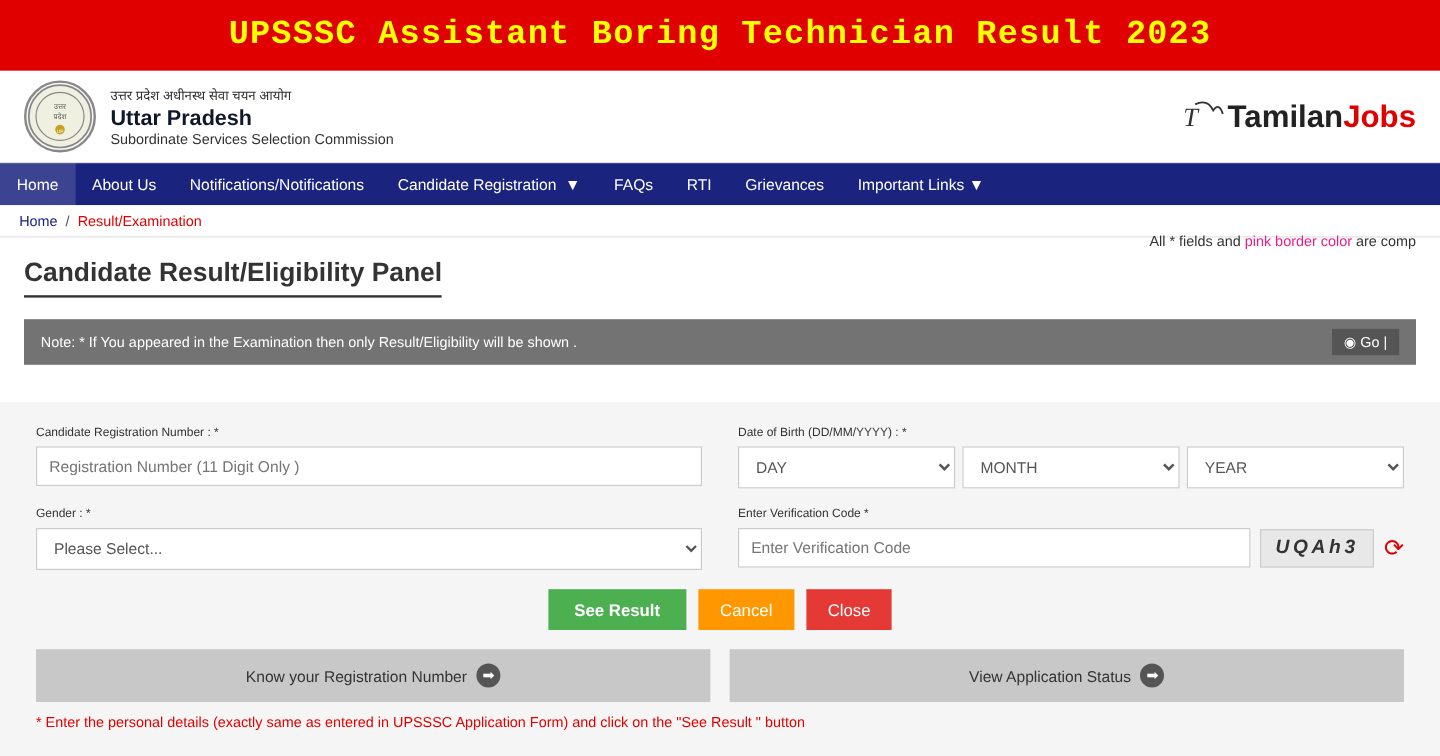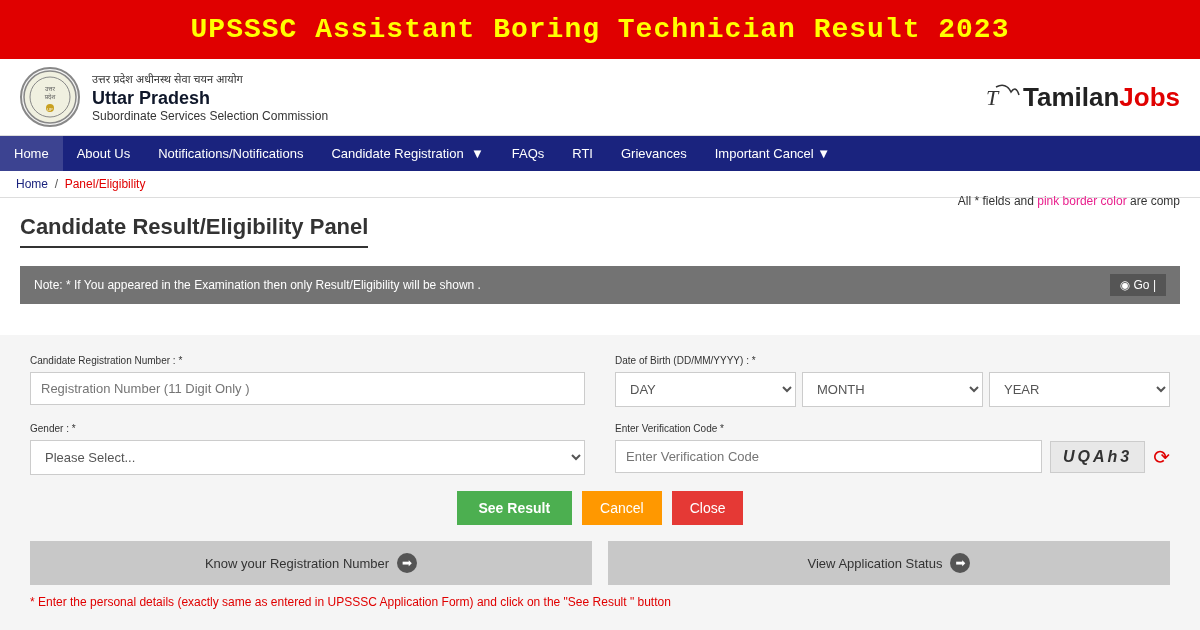--- a/index.html
+++ b/index.html
@@ -341,27 +341,27 @@
 </div>
 
 <nav class="main-nav">
   <a href="#" class="active">Home</a>
   <a href="#">About Us</a>
   <a href="#">Notifications/Notifications</a>
   <a href="#">Candidate Registration &nbsp;▼</a>
   <a href="#">FAQs</a>
   <a href="#">RTI</a>
   <a href="#">Grievances</a>
-  <a href="#">Important Cancel ▼</a>
+  <a href="#">Important Links ▼</a>
 </nav>
 
 <div class="breadcrumb">
   <a href="#">Home</a>
   &nbsp;/&nbsp;
-  <span style="color:#e00000;">Panel/Eligibility</span>
+  <span style="color:#e00000;">Result/Examination</span>
 </div>
 
 <div class="main-content">
   <div class="title-row">
     <div>
       <span class="panel-title">Candidate Result/Eligibility Panel</span>
     </div>
     <div class="required-note">
       All * fields and <span class="pink">pink border color</span> are comp
     </div>

